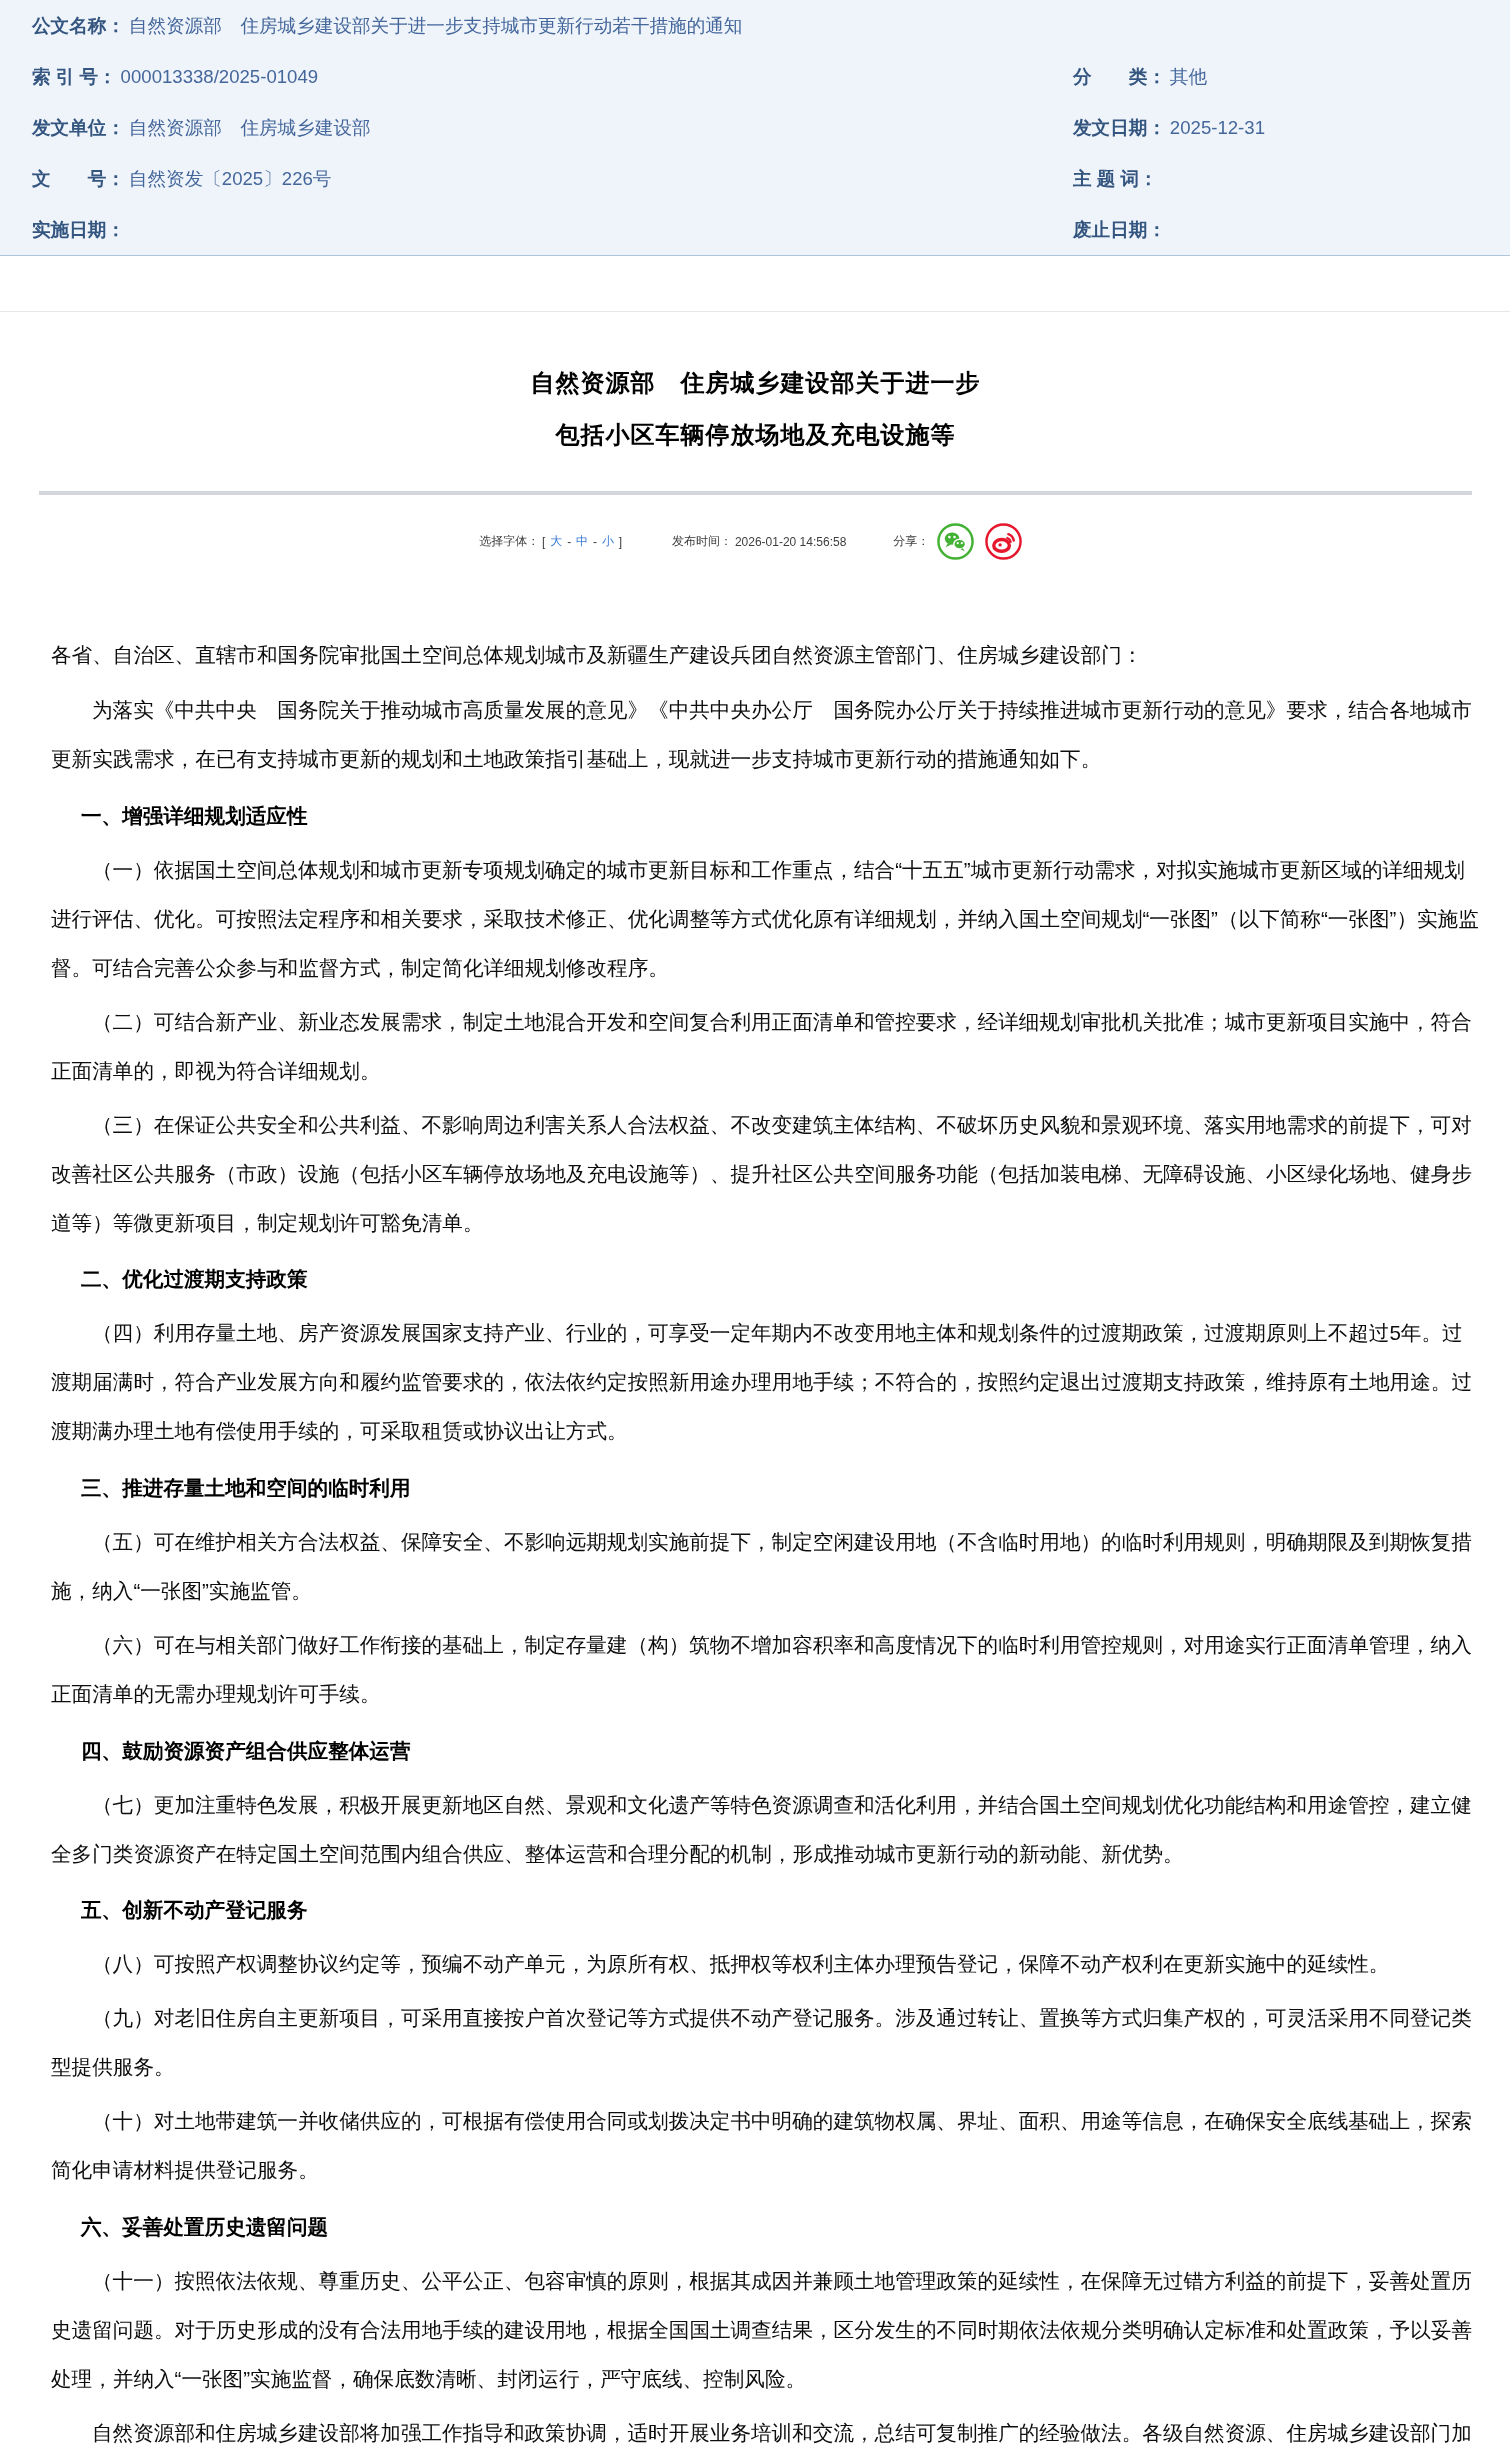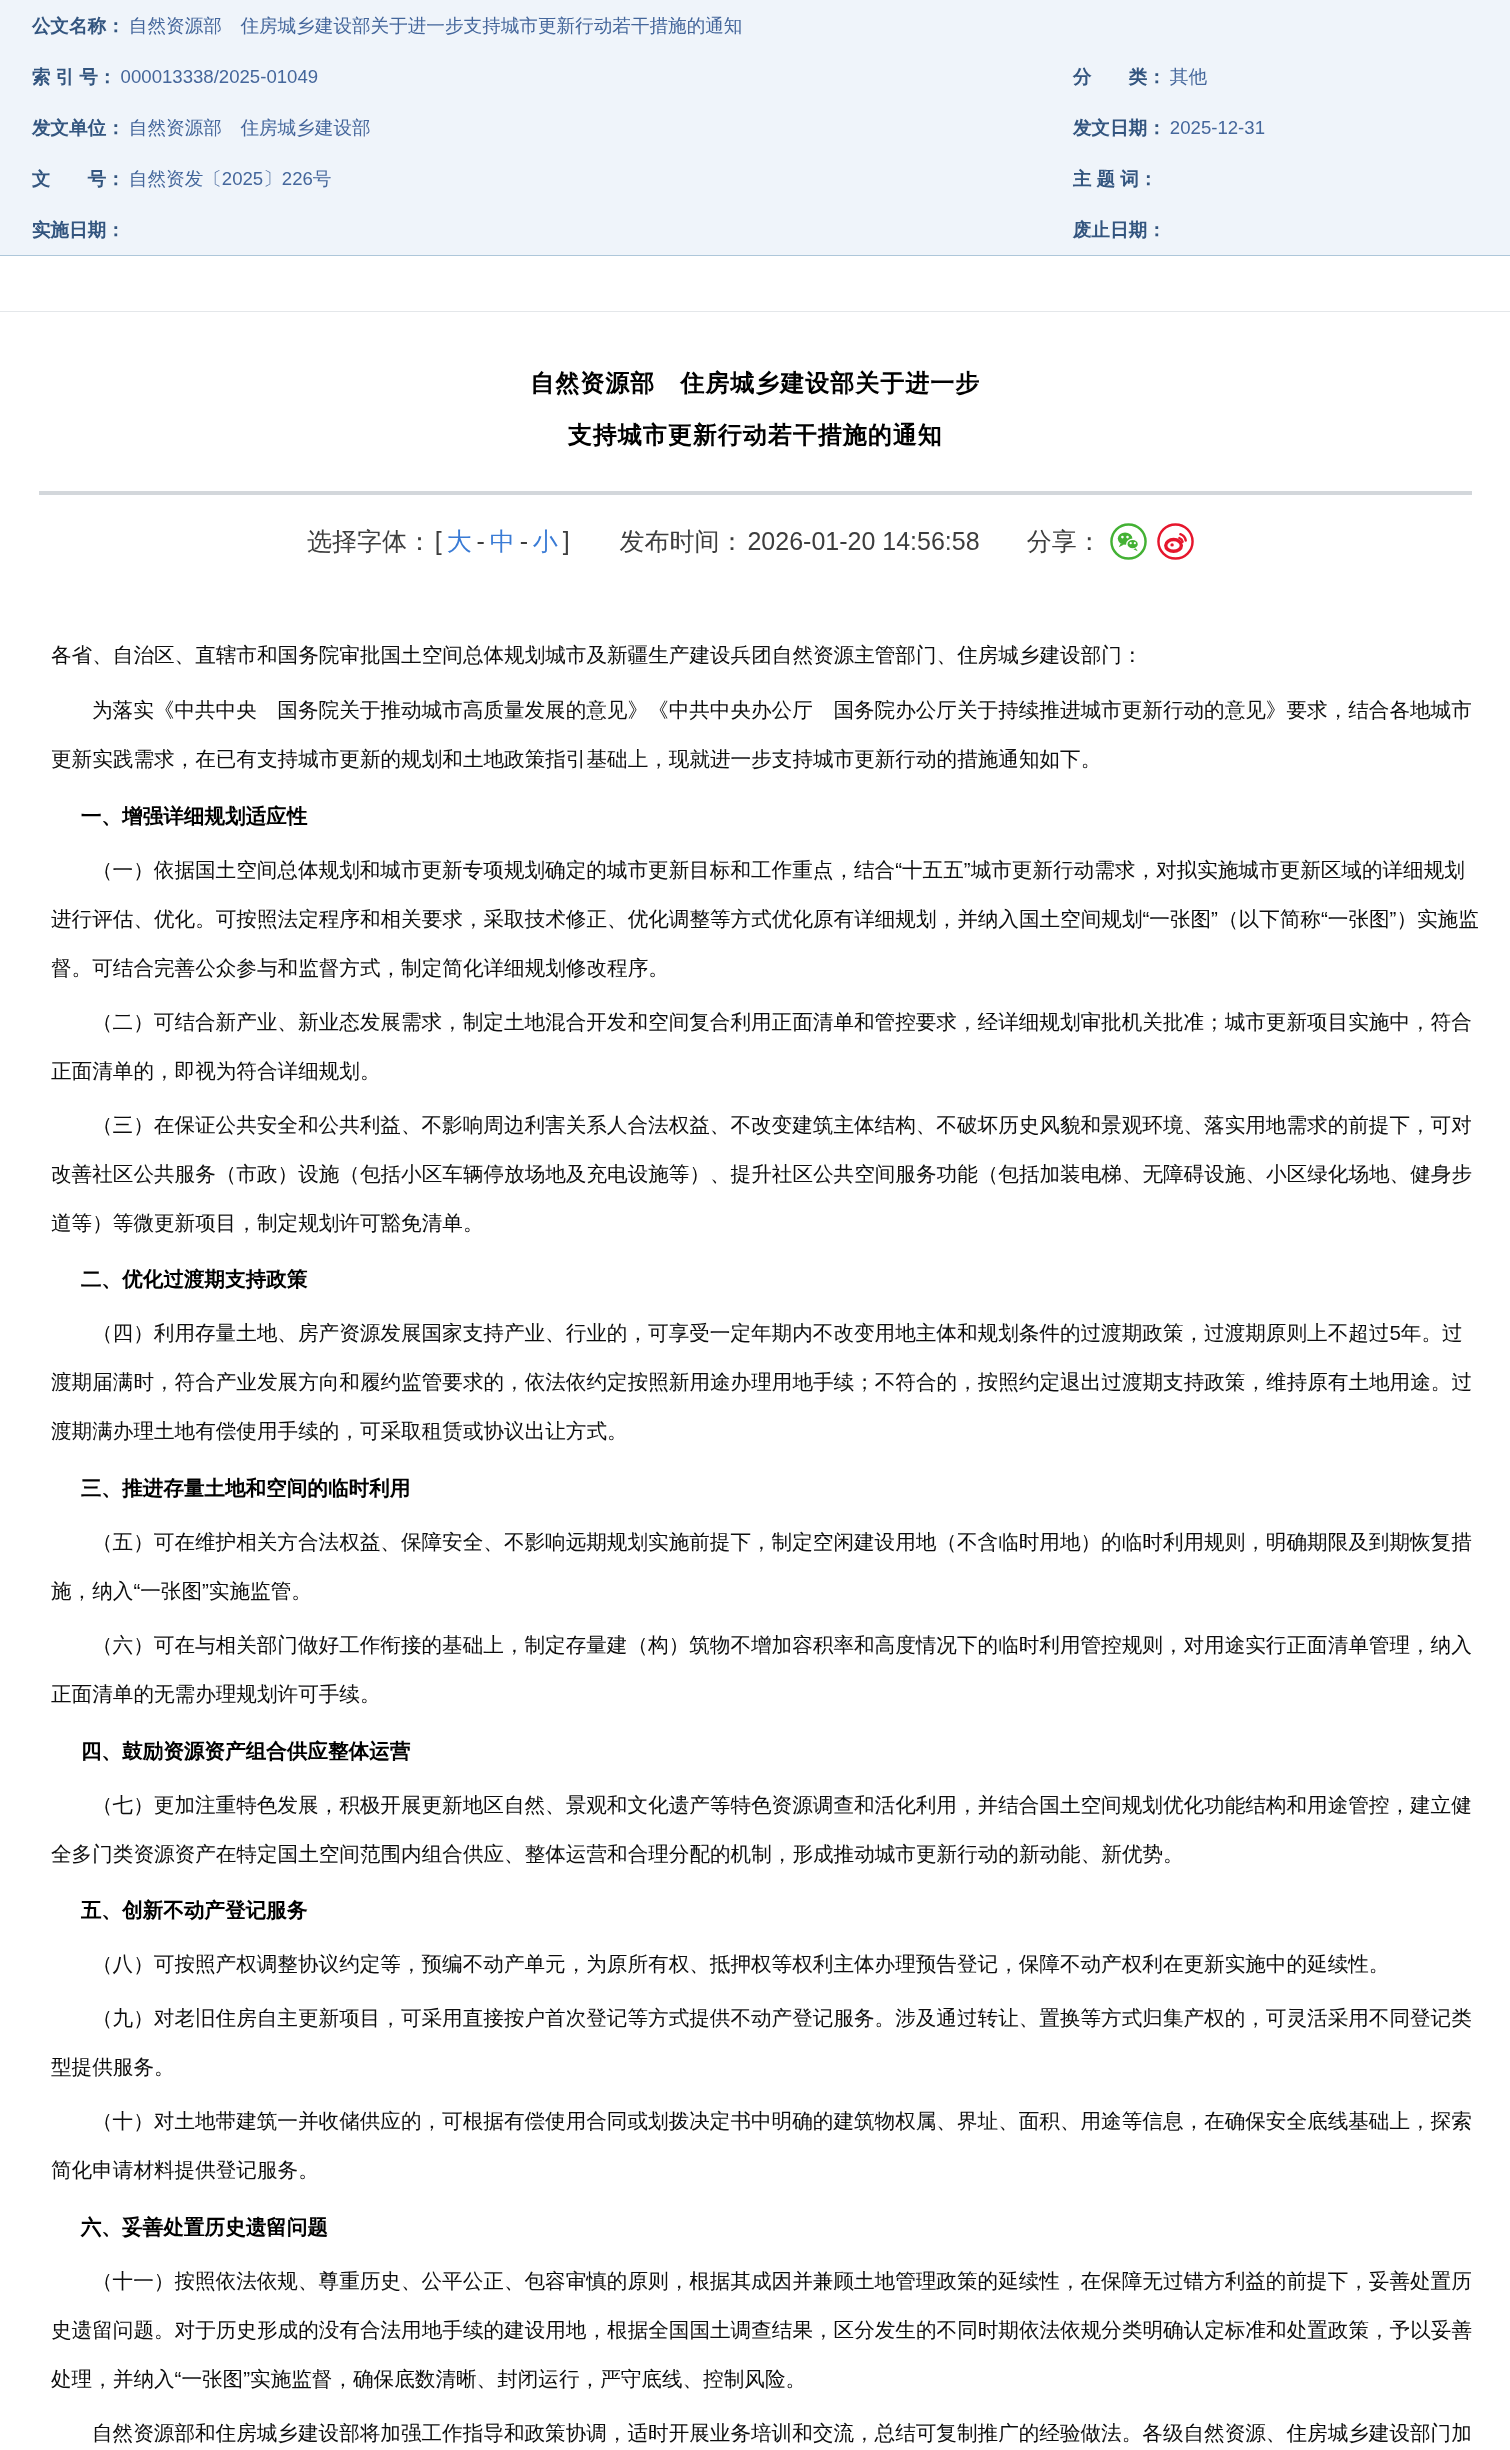--- a/index.html
+++ b/index.html
@@ -23,21 +23,21 @@
   
   .content-card{margin-top:55px;border-top:1px solid #e4e7ea;}
   .doc-title{
     margin:45px 0 0;text-align:center;font-size:24px;font-weight:700;
     color:#000;line-height:52px;letter-spacing:1px;
   }
   .doc-title .t-line{display:block;}
   .title-divider{margin:30px 39px 0;height:3.9px;background:#d3d7db;}
   .article-meta{
     margin-top:27.4px;display:flex;justify-content:center;align-items:center;
-    font-size:25px;color:#3d3d3d;
+    font-size:12px;color:#3d3d3d;
   }
   .article-meta .bracket,.article-meta .sep{color:#3d3d3d;margin:0 2.9px;}
   .fsize{color:var(--link-c,#3a7bd5);text-decoration:none;cursor:pointer;margin:0 2px;}
   .gap{display:inline-block;width:47px;}
   .pub-time{margin-left:2.9px;}
   .share-label{margin-right:6.9px;}
   .share-icon{display:inline-flex;width:39px;height:39px;margin-right:8.8px;cursor:pointer;}
   .share-icon svg{width:39px;height:39px;}
   .share-icon.wechat{color:var(--wechat-c,#43b134);}
   .share-icon.weibo{color:var(--weibo-c,#e6162d);}
@@ -93,21 +93,21 @@
           <span class="meta-label">废止日期：</span>
           <span class="meta-value"></span>
         </div>
       </div>
   </div>
 </header>
 
 <main class="content-card">
   <h1 class="doc-title">
     <span class="t-line">自然资源部　住房城乡建设部关于进一步</span>
-    <span class="t-line">支持城市更新行动若干措施的通知</span>
+    <span class="t-line">包括小区车辆停放场地及充电设施等</span>
   </h1>
 
   <div class="title-divider"></div>
 
   <div class="article-meta">
     <span>选择字体：</span>
       <span class="bracket">[</span>
       <a class="fsize">大</a>
       <span class="sep">-</span>
       <a class="fsize">中</a>

